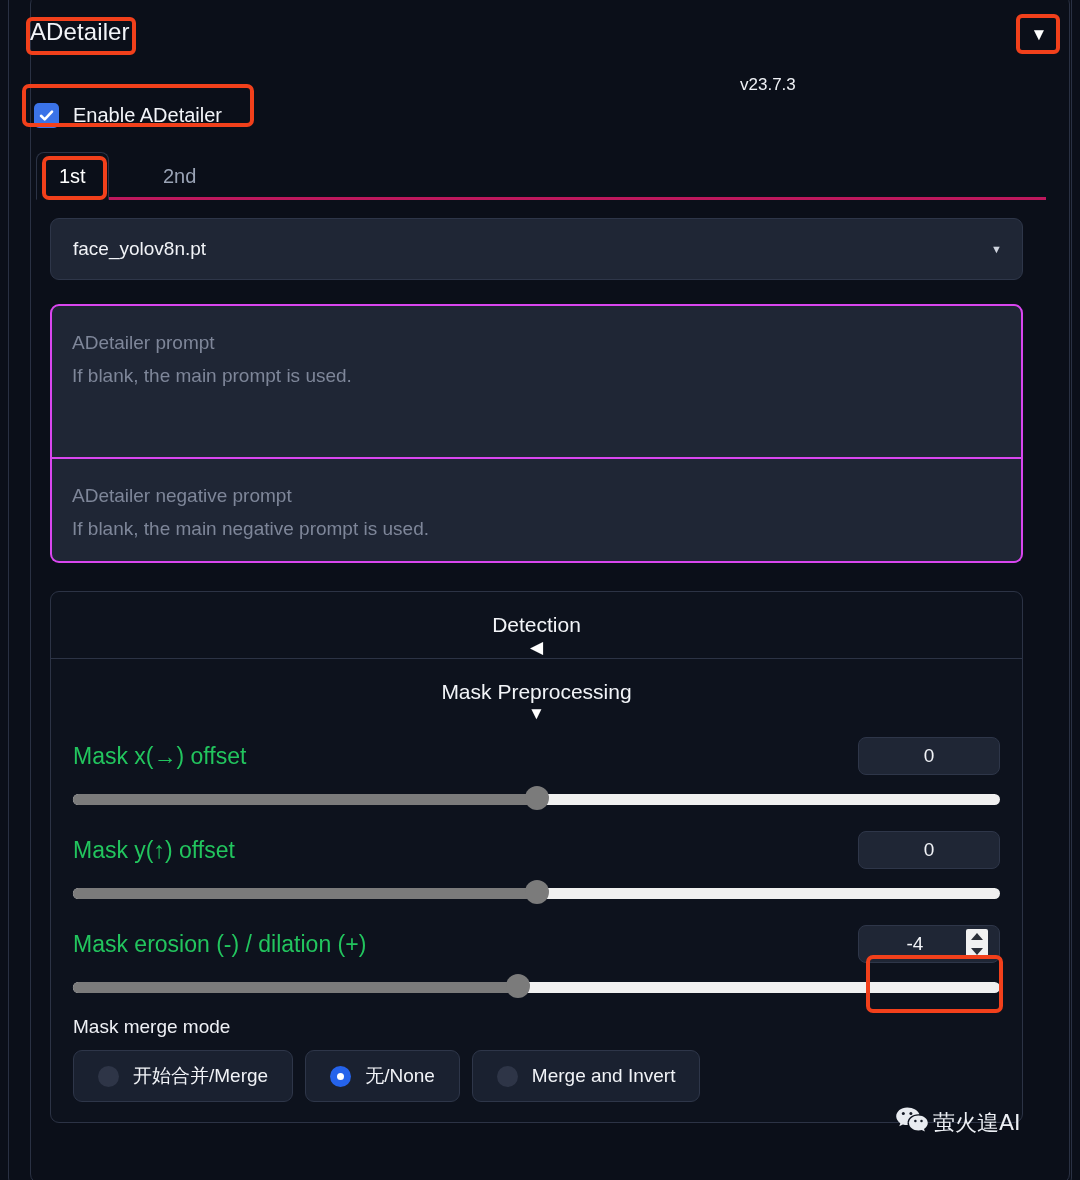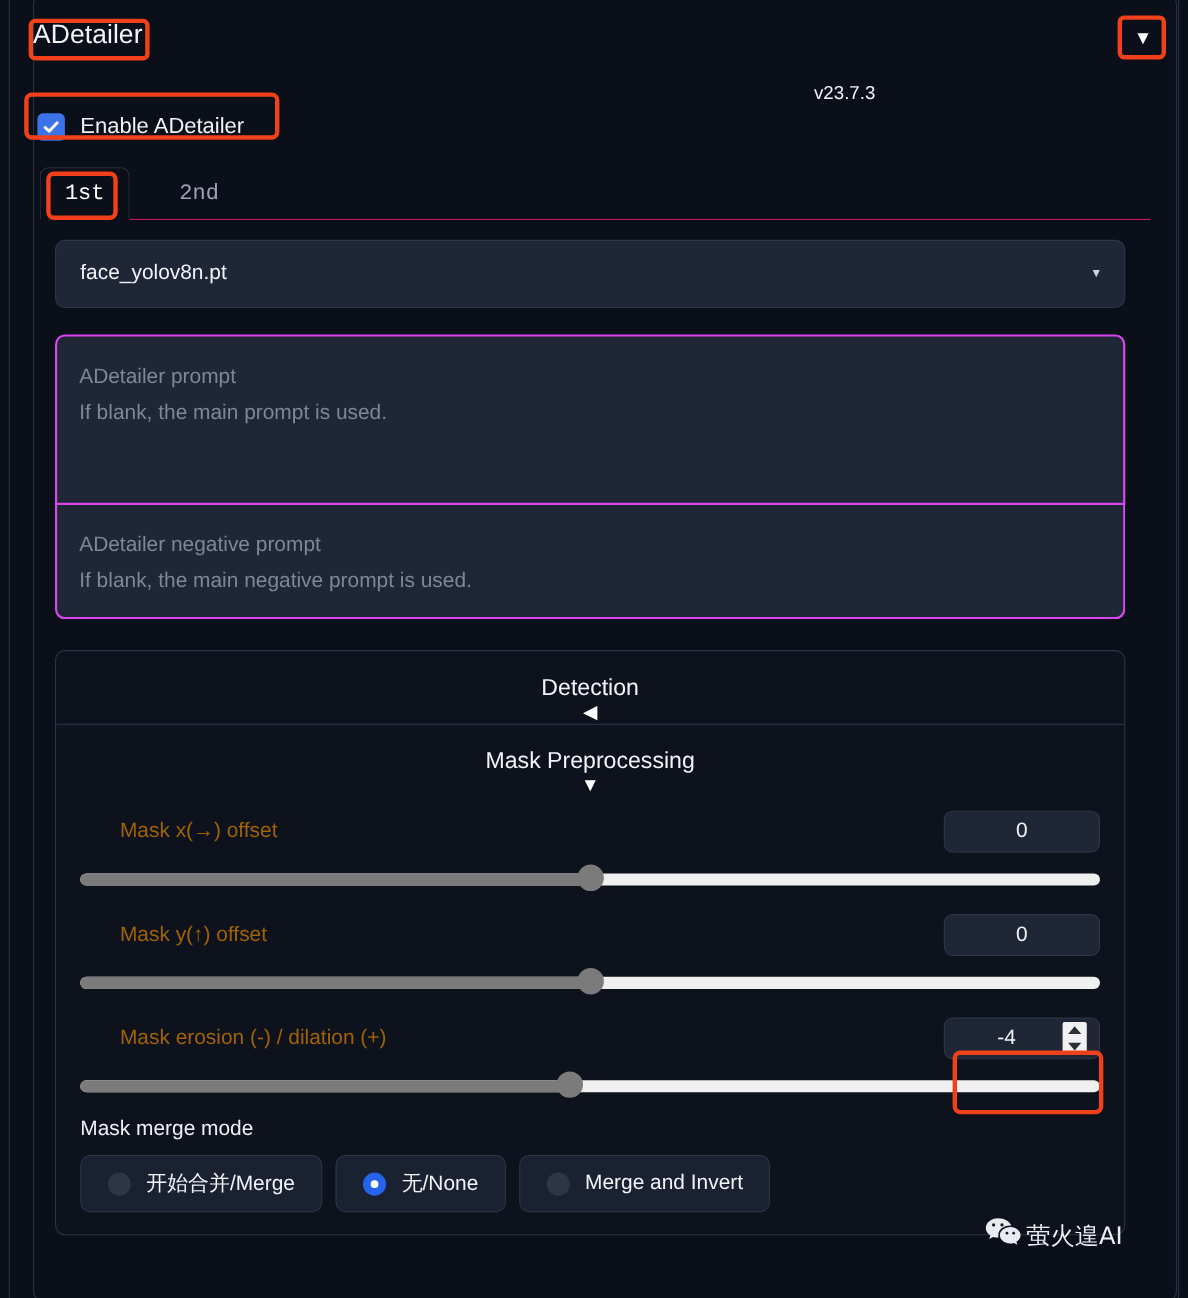--- a/index.html
+++ b/index.html
@@ -116,23 +116,22 @@
     border-radius: 7px;
     box-sizing: border-box;
   }
 
   
   .tabbar {
     position: absolute;
     left: 36px; top: 152px;
     width: 1010px;
     height: 48px;
-    border-bottom: 1px solid #be185d;
-    box-sizing: border-box;
-    font-family: Liberation Mono, monospace;
+    border-bottom: 3px solid #be185d;
+    box-sizing: border-box;
   }
   .tab {
     position: absolute;
     top: 0;
     height: 48px;
     box-sizing: border-box;
     display: flex; align-items: center;
     font-size: 20px;
     padding: 0 22px;
   }
@@ -242,23 +241,22 @@
     padding: 4px 22px 20px 22px;
   }
 
   .slider-row-label {
     display: flex;
     align-items: center;
     justify-content: space-between;
     height: 56px;
   }
   .slider-name {
-    font-size: 19px;
-    color: #a16207;
-    margin-left: 36px;
+    font-size: 23px;
+    color: #22c55e;
   }
   .num-box {
     width: 142px;
     height: 38px;
     background: #1f2635;
     border: 1px solid #2e3649;
     border-radius: 8px;
     box-sizing: border-box;
     display: flex;
     align-items: center;

